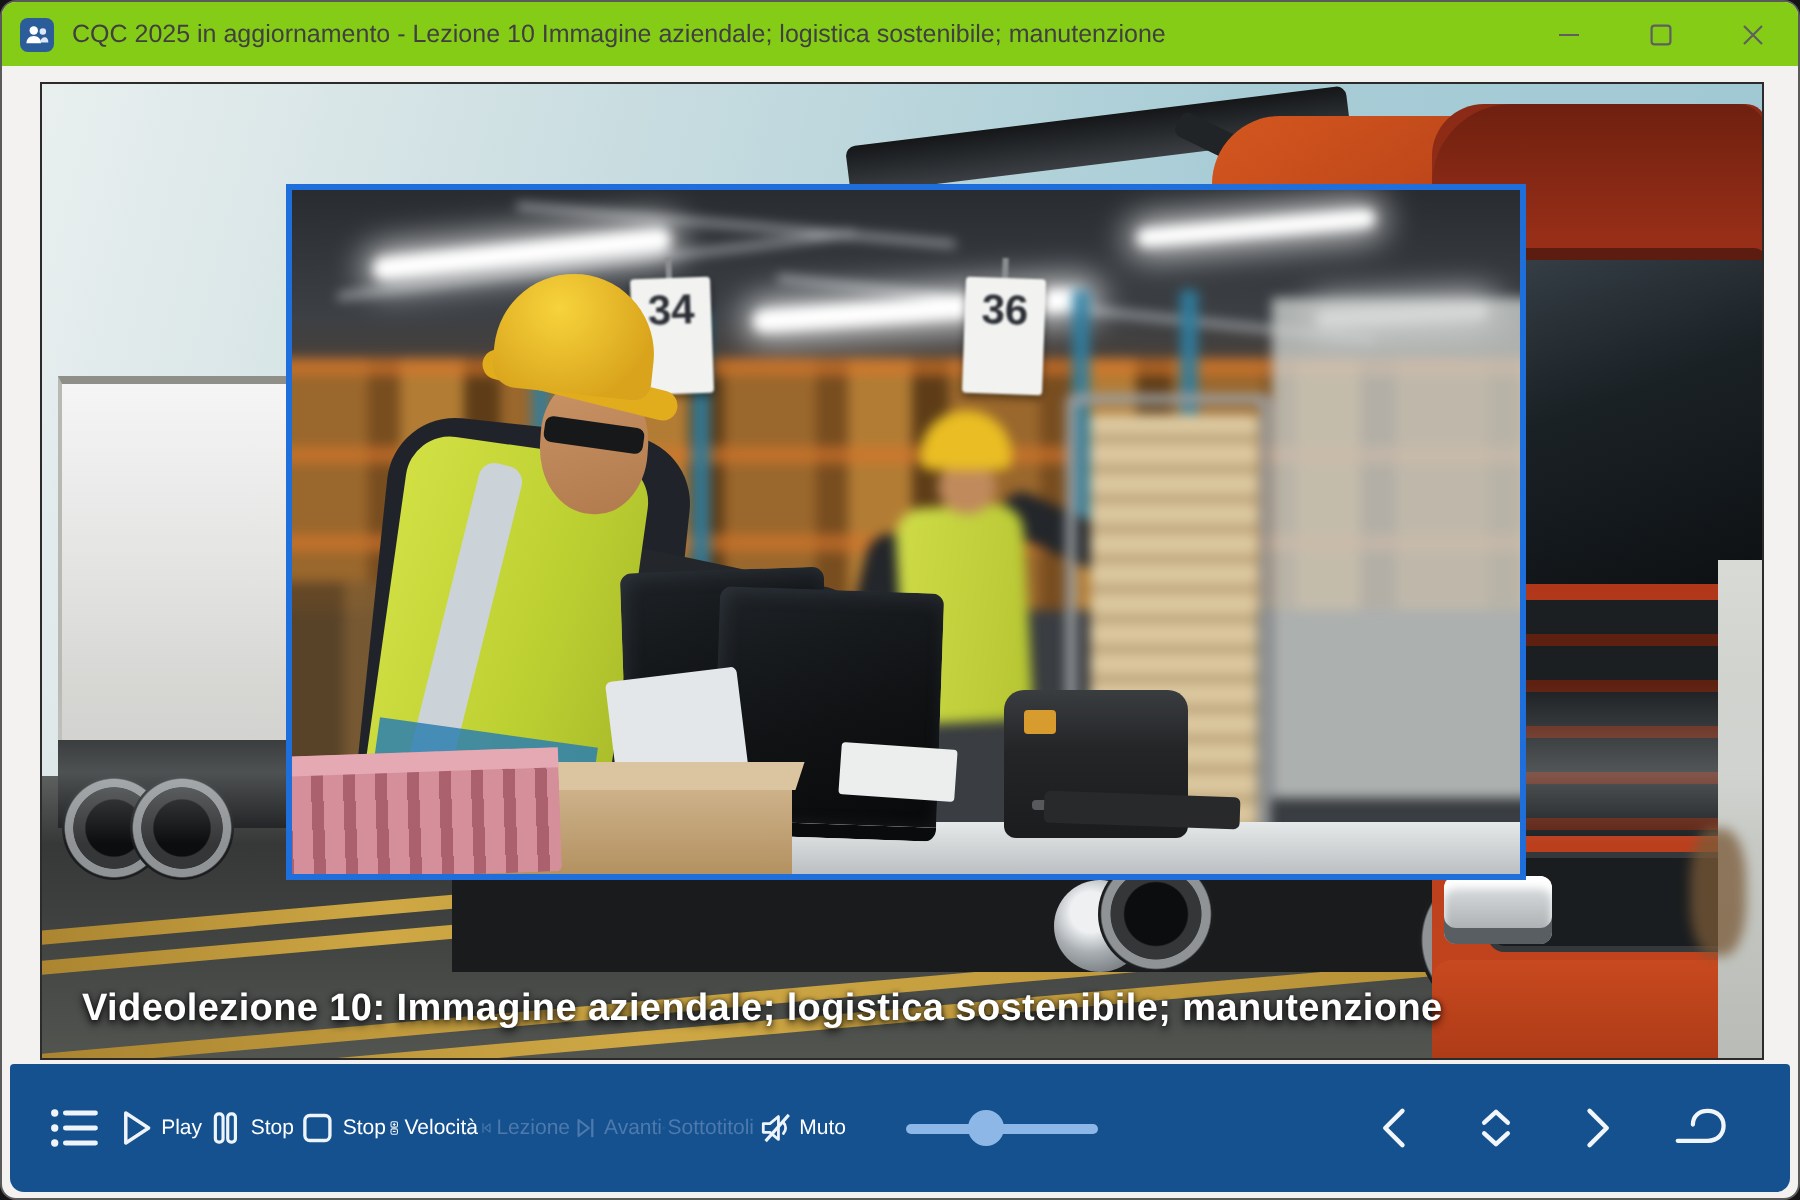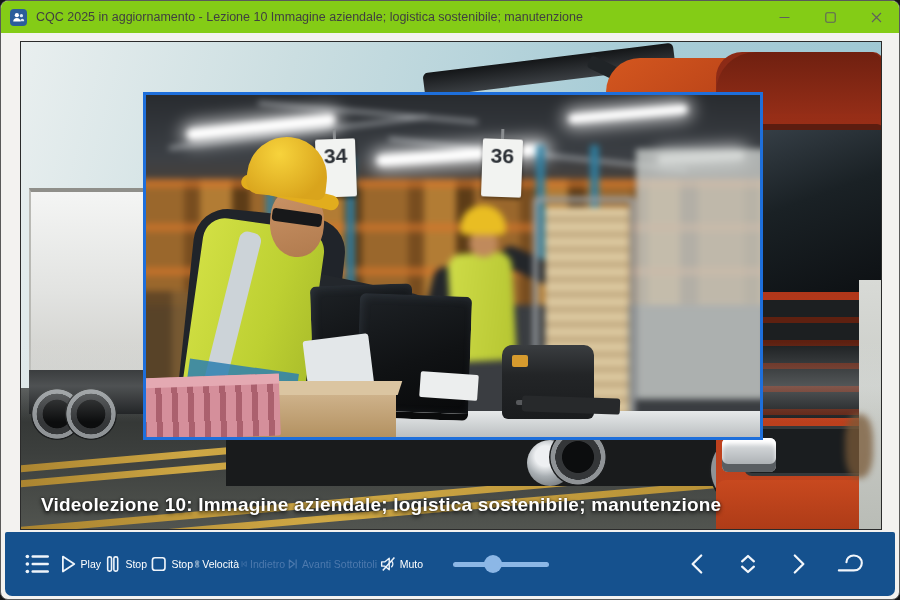--- a/index.html
+++ b/index.html
@@ -387,21 +387,21 @@
         <line x1="11.6" y1="20" x2="16.4" y2="20" stroke="currentColor" stroke-width="1.8"></line>
       </svg>
       <span class="lbl">Velocità</span>
     </button>
 
     <button class="pb-btn disabled">
       <svg width="30" height="30" viewBox="0 0 28 28">
         <line x1="8.5" y1="6" x2="8.5" y2="22" stroke="currentColor" stroke-width="2"></line>
         <path d="M20.5 7 L11.5 14 L20.5 21 Z" fill="none" stroke="currentColor" stroke-width="1.9" stroke-linejoin="round"></path>
       </svg>
-      <span class="lbl">Indietro</span>
+      <span class="lbl">Lezione</span>
     </button>
 
     <button class="pb-btn disabled">
       <svg width="30" height="30" viewBox="0 0 28 28">
         <path d="M7.5 7 L16.5 14 L7.5 21 Z" fill="none" stroke="currentColor" stroke-width="1.9" stroke-linejoin="round"></path>
         <line x1="19.5" y1="6" x2="19.5" y2="22" stroke="currentColor" stroke-width="2"></line>
       </svg>
       <span class="lbl">Avanti</span>
     </button>
 

